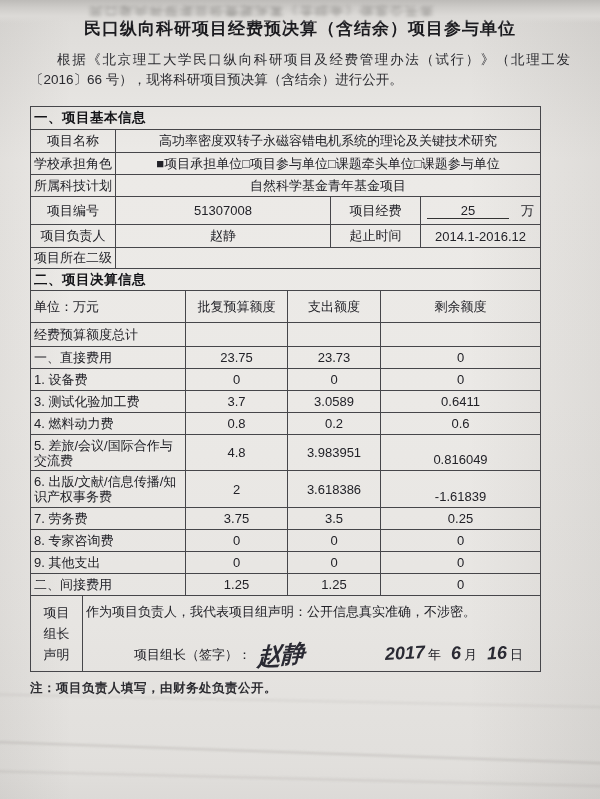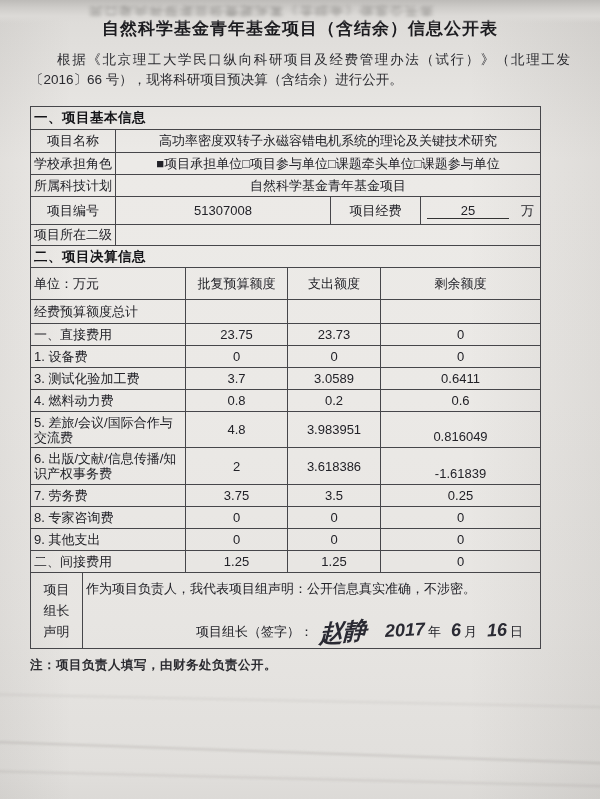--- a/index.html
+++ b/index.html
@@ -108,21 +108,21 @@
     vertical-align: middle;
   }
   td.decl-body { vertical-align: top; padding: 8px 8px 4px 8px; }
   .decl-statement { font-size: 13px; color: #222228; }
   .sign-line {
     margin-top: 22px;
     display: flex;
     align-items: flex-end;
     font-size: 13px;
   }
-  .sign-label { margin-left: 110px; white-space: nowrap; }
+  .sign-label { margin-left: 48px; white-space: nowrap; }
   .handwrite {
     font-style: italic;
     color: #2a2a33;
     font-weight: 600;
   }
   .signature {
     font-size: 24px;
     line-height: 18px;
     margin-left: 6px;
     transform: rotate(-5deg) skewX(-6deg);
@@ -143,21 +143,21 @@
 </style>
 </head>
 <body>
 
 <div class="paper">
 
   <div class="fold-strip">
     <div class="fold-ghost">民口纵向科研项目经费预决算（含结余）信息公开表</div>
   </div>
 
-  <h1 class="doc-title">自然科学基金青年基金项目（含结余）信息公开表</h1>
+  <h1 class="doc-title">民口纵向科研项目经费预决算（含结余）项目参与单位</h1>
 
   <p class="intro">根据《北京理工大学民口纵向科研项目及经费管理办法（试行）》（北理工发〔2016〕66 号），现将科研项目预决算（含结余）进行公开。</p>
 
   <table class="form tA">
     <colgroup>
         <col style="width:85px">
         <col style="width:215px">
         <col style="width:90px">
         <col style="width:120px">
       </colgroup>
@@ -177,20 +177,26 @@
       <td class="lbl">所属科技计划</td>
       <td class="val" colspan="3">自然科学基金青年基金项目</td>
     </tr>
     <tr style="height:28px">
       <td class="lbl">项目编号</td>
       <td class="val">51307008</td>
       <td class="lbl">项目经费</td>
       <td class="val">
         <span class="funds-underline">25</span><span class="funds-unit">万</span>
       </td>
+    </tr>
+    <tr style="height:23px">
+      <td class="lbl">项目负责人</td>
+      <td class="val">赵静</td>
+      <td class="lbl">起止时间</td>
+      <td class="val">2014.1-2016.12</td>
     </tr>
     <tr style="height:20px">
       <td class="lbl">项目所在二级</td>
       <td class="val" colspan="3"></td>
     </tr>
   </tbody>
     </table>
 
   <table class="form tB">
     <colgroup>

